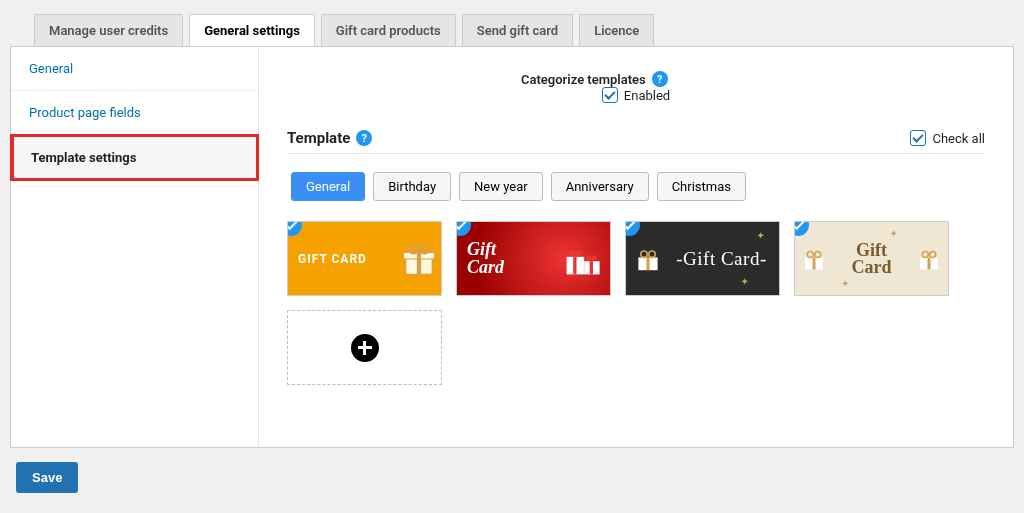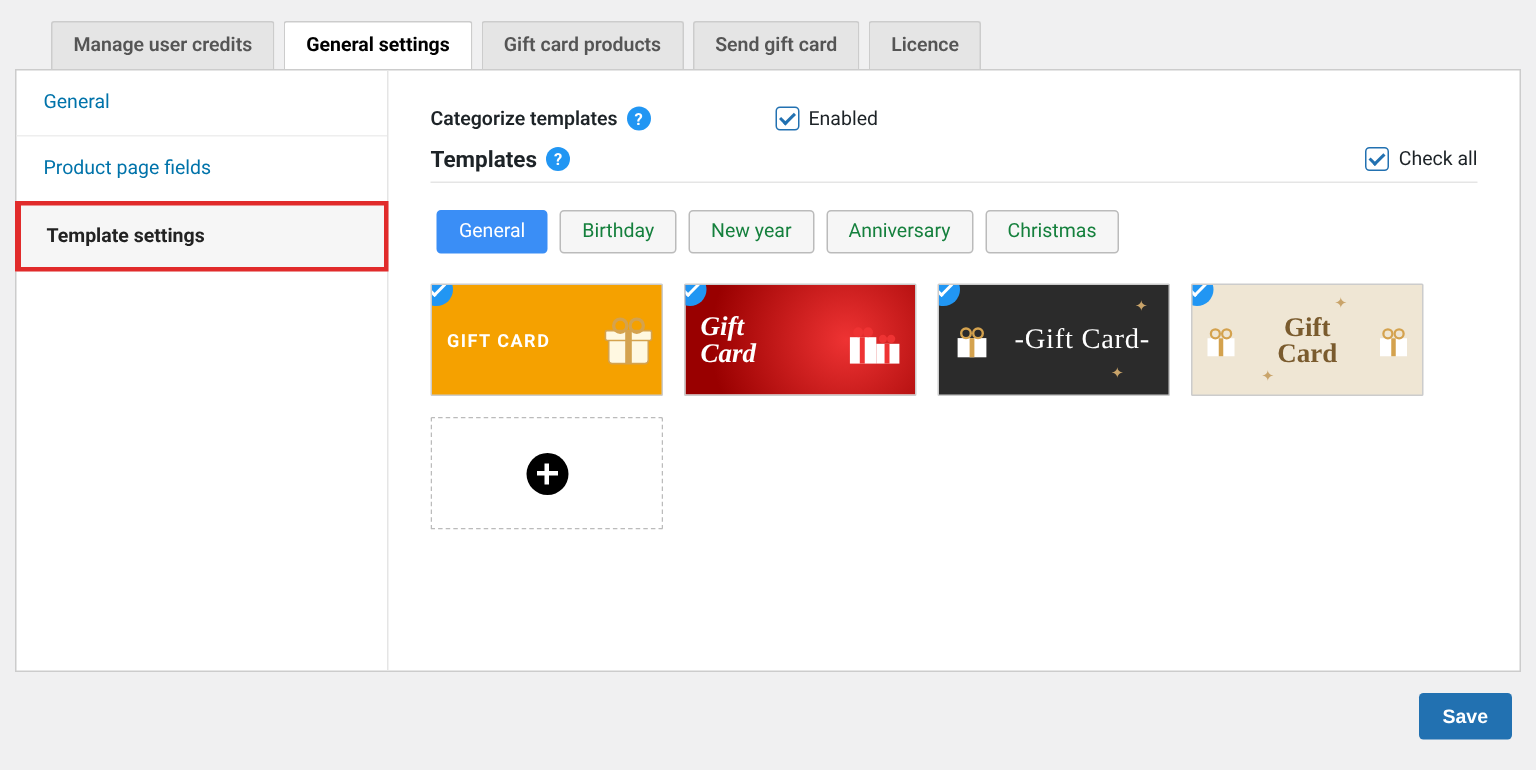--- a/index.html
+++ b/index.html
@@ -6,30 +6,30 @@
   body { font-family: -apple-system, BlinkMacSystemFont, "Segoe UI", Roboto, sans-serif; font-size: 13px; color: #1d2327; background: #f0f0f1; }
   .page { padding: 14px 10px 10px 10px; width: 1024px; }
   .tabs { display: flex; gap: 6px; padding-left: 24px; }
   .tab { background: #e5e5e5; border: 1px solid #ccc; border-bottom: none; padding: 8px 14px; cursor: pointer; color: #555; font-size: 13px; border-radius: 2px 2px 0 0; font-weight: 600; }
   .tab.active { background: #fff; color: #000; font-weight: 700; }
   .panel { background: #fff; border: 1px solid #ccc; display: flex; min-height: 402px; }
   .sidebar { width: 248px; border-right: 1px solid #e5e5e5; }
   .side-item { padding: 14px 18px; border-bottom: 1px solid #eee; cursor: pointer; color: #0073aa; font-size: 13px; }
   .side-item.current { background: #f6f6f6; color: #222; font-weight: 700; border: 3px solid #e12b2b; border-left-width: 4px; margin: -1px -1px -1px -1px; padding: 13px 17px; }
   .main { flex: 1; padding: 24px 28px; }
-  .field-row { display: flex; align-items: center; margin-bottom: 10px; }
+  .field-row { display: flex; align-items: center; margin-bottom: 26px; flex-direction: column; }
   .field-label { width: 230px; display: flex; align-items: center; gap: 6px; font-weight: 600; font-size: 13px; }
   .help-icon { display: inline-flex; align-items: center; justify-content: center; width: 16px; height: 16px; border-radius: 50%; background: #2196f3; color: #fff; font-size: 11px; font-weight: 700; }
   .checkbox-wrap { display: flex; align-items: center; gap: 6px; }
   .cb { width: 16px; height: 16px; border: 1px solid #2271b1; border-radius: 3px; display: inline-flex; align-items: center; justify-content: center; background: #fff; }
   .cb.checked::after { content: ""; width: 8px; height: 4px; border-left: 2px solid #2271b1; border-bottom: 2px solid #2271b1; transform: rotate(-45deg); margin-top: -2px; }
   .section-head { display: flex; align-items: center; justify-content: space-between; margin-bottom: 16px; border-bottom: 1px solid #e5e5e5; padding-bottom: 6px; }
   .section-title { display: flex; align-items: center; gap: 6px; font-weight: 700; font-size: 15px; }
   .chips { display: flex; gap: 8px; margin: 18px 0 20px 4px; }
-  .chip { padding: 6px 14px; border: 1px solid #bbb; border-radius: 3px; background: #f6f6f6; cursor: pointer; font-size: 13px; color: #15803d; }
+  .chip { padding: 6px 14px; border: 1px solid #bbb; border-radius: 3px; background: #f6f6f6; cursor: pointer; font-size: 13px; color: #000000; }
   .chip.active { background: #3a8ef6; color: #fff; border-color: #3a8ef6; }
   .templates { display: flex; flex-wrap: wrap; gap: 14px; }
   .tpl { width: 155px; height: 75px; border: 1px solid #ccc; position: relative; border-radius: 1px; cursor: pointer; overflow: hidden; display: flex; align-items: center; justify-content: center; }
   .tpl .badge { position: absolute; top: -8px; left: -8px; width: 22px; height: 22px; border-radius: 50%; background: #2196f3; display: flex; align-items: center; justify-content: center; }
   .tpl .badge::after { content: ""; width: 9px; height: 4px; border-left: 2px solid #fff; border-bottom: 2px solid #fff; transform: rotate(-45deg); margin-top: -2px; }
   .tpl-gold { background: #f5a100; }
   .tpl-red { background: radial-gradient(circle at 70% 50%, #e33 0%, #900 80%); }
   .tpl-dark { background: #2b2b2b; }
   .tpl-cream { background: #efe6d4; }
   .tpl-text { color: #fff; font-weight: 700; text-align: left; padding-left: 10px; flex: 1; }
@@ -37,21 +37,21 @@
   .tpl-red .tpl-text { font-family: Georgia, serif; font-style: italic; font-size: 18px; line-height: 0.95; }
   .tpl-dark .tpl-text { font-family: Georgia, serif; font-size: 19px; text-align: center; padding: 0; font-weight: 400; letter-spacing: 0.5px; }
   .tpl-cream .tpl-text { font-family: "Brush Script MT", cursive; color: #7a5b2e; font-size: 18px; text-align: center; padding: 0; line-height: 0.9; }
   .gift-box { width: 44px; height: 44px; position: relative; }
   .gift-box svg { width: 100%; height: 100%; }
   .add-tpl { border: 1px dashed #bbb; background: #fff; display: flex; align-items: center; justify-content: center; }
   .plus-circle { width: 28px; height: 28px; border-radius: 50%; background: #000; position: relative; }
   .plus-circle::before, .plus-circle::after { content: ""; position: absolute; background: #fff; }
   .plus-circle::before { width: 14px; height: 3px; top: 12.5px; left: 7px; }
   .plus-circle::after { width: 3px; height: 14px; top: 7px; left: 12.5px; }
-  .footer { display: flex; justify-content: flex-end; padding: 14px 6px; }
+  .footer { display: flex; padding: 14px 6px; }
   .save-btn { background: #2271b1; color: #fff; border: none; padding: 8px 16px; border-radius: 3px; cursor: pointer; font-size: 13px; font-weight: 600; }
   .star { position: absolute; color: #c9a46a; font-size: 10px; }
 </style>
 </head>
 <body>
 
 <div class="page">
 
   <div class="tabs">
     <div class="tab">Manage user credits</div>
@@ -77,21 +77,21 @@
           <span class="help-icon">?</span>
         </div>
         <div class="checkbox-wrap">
           <span class="cb checked"></span>
           <span>Enabled</span>
         </div>
       </div>
 
       <div class="section-head">
         <div class="section-title">
-          <span>Templates</span>
+          <span>Template</span>
           <span class="help-icon">?</span>
         </div>
         <div class="checkbox-wrap">
           <span class="cb checked"></span>
           <span>Check all</span>
         </div>
       </div>
 
       <div class="chips">
         <div class="chip active">General</div>

